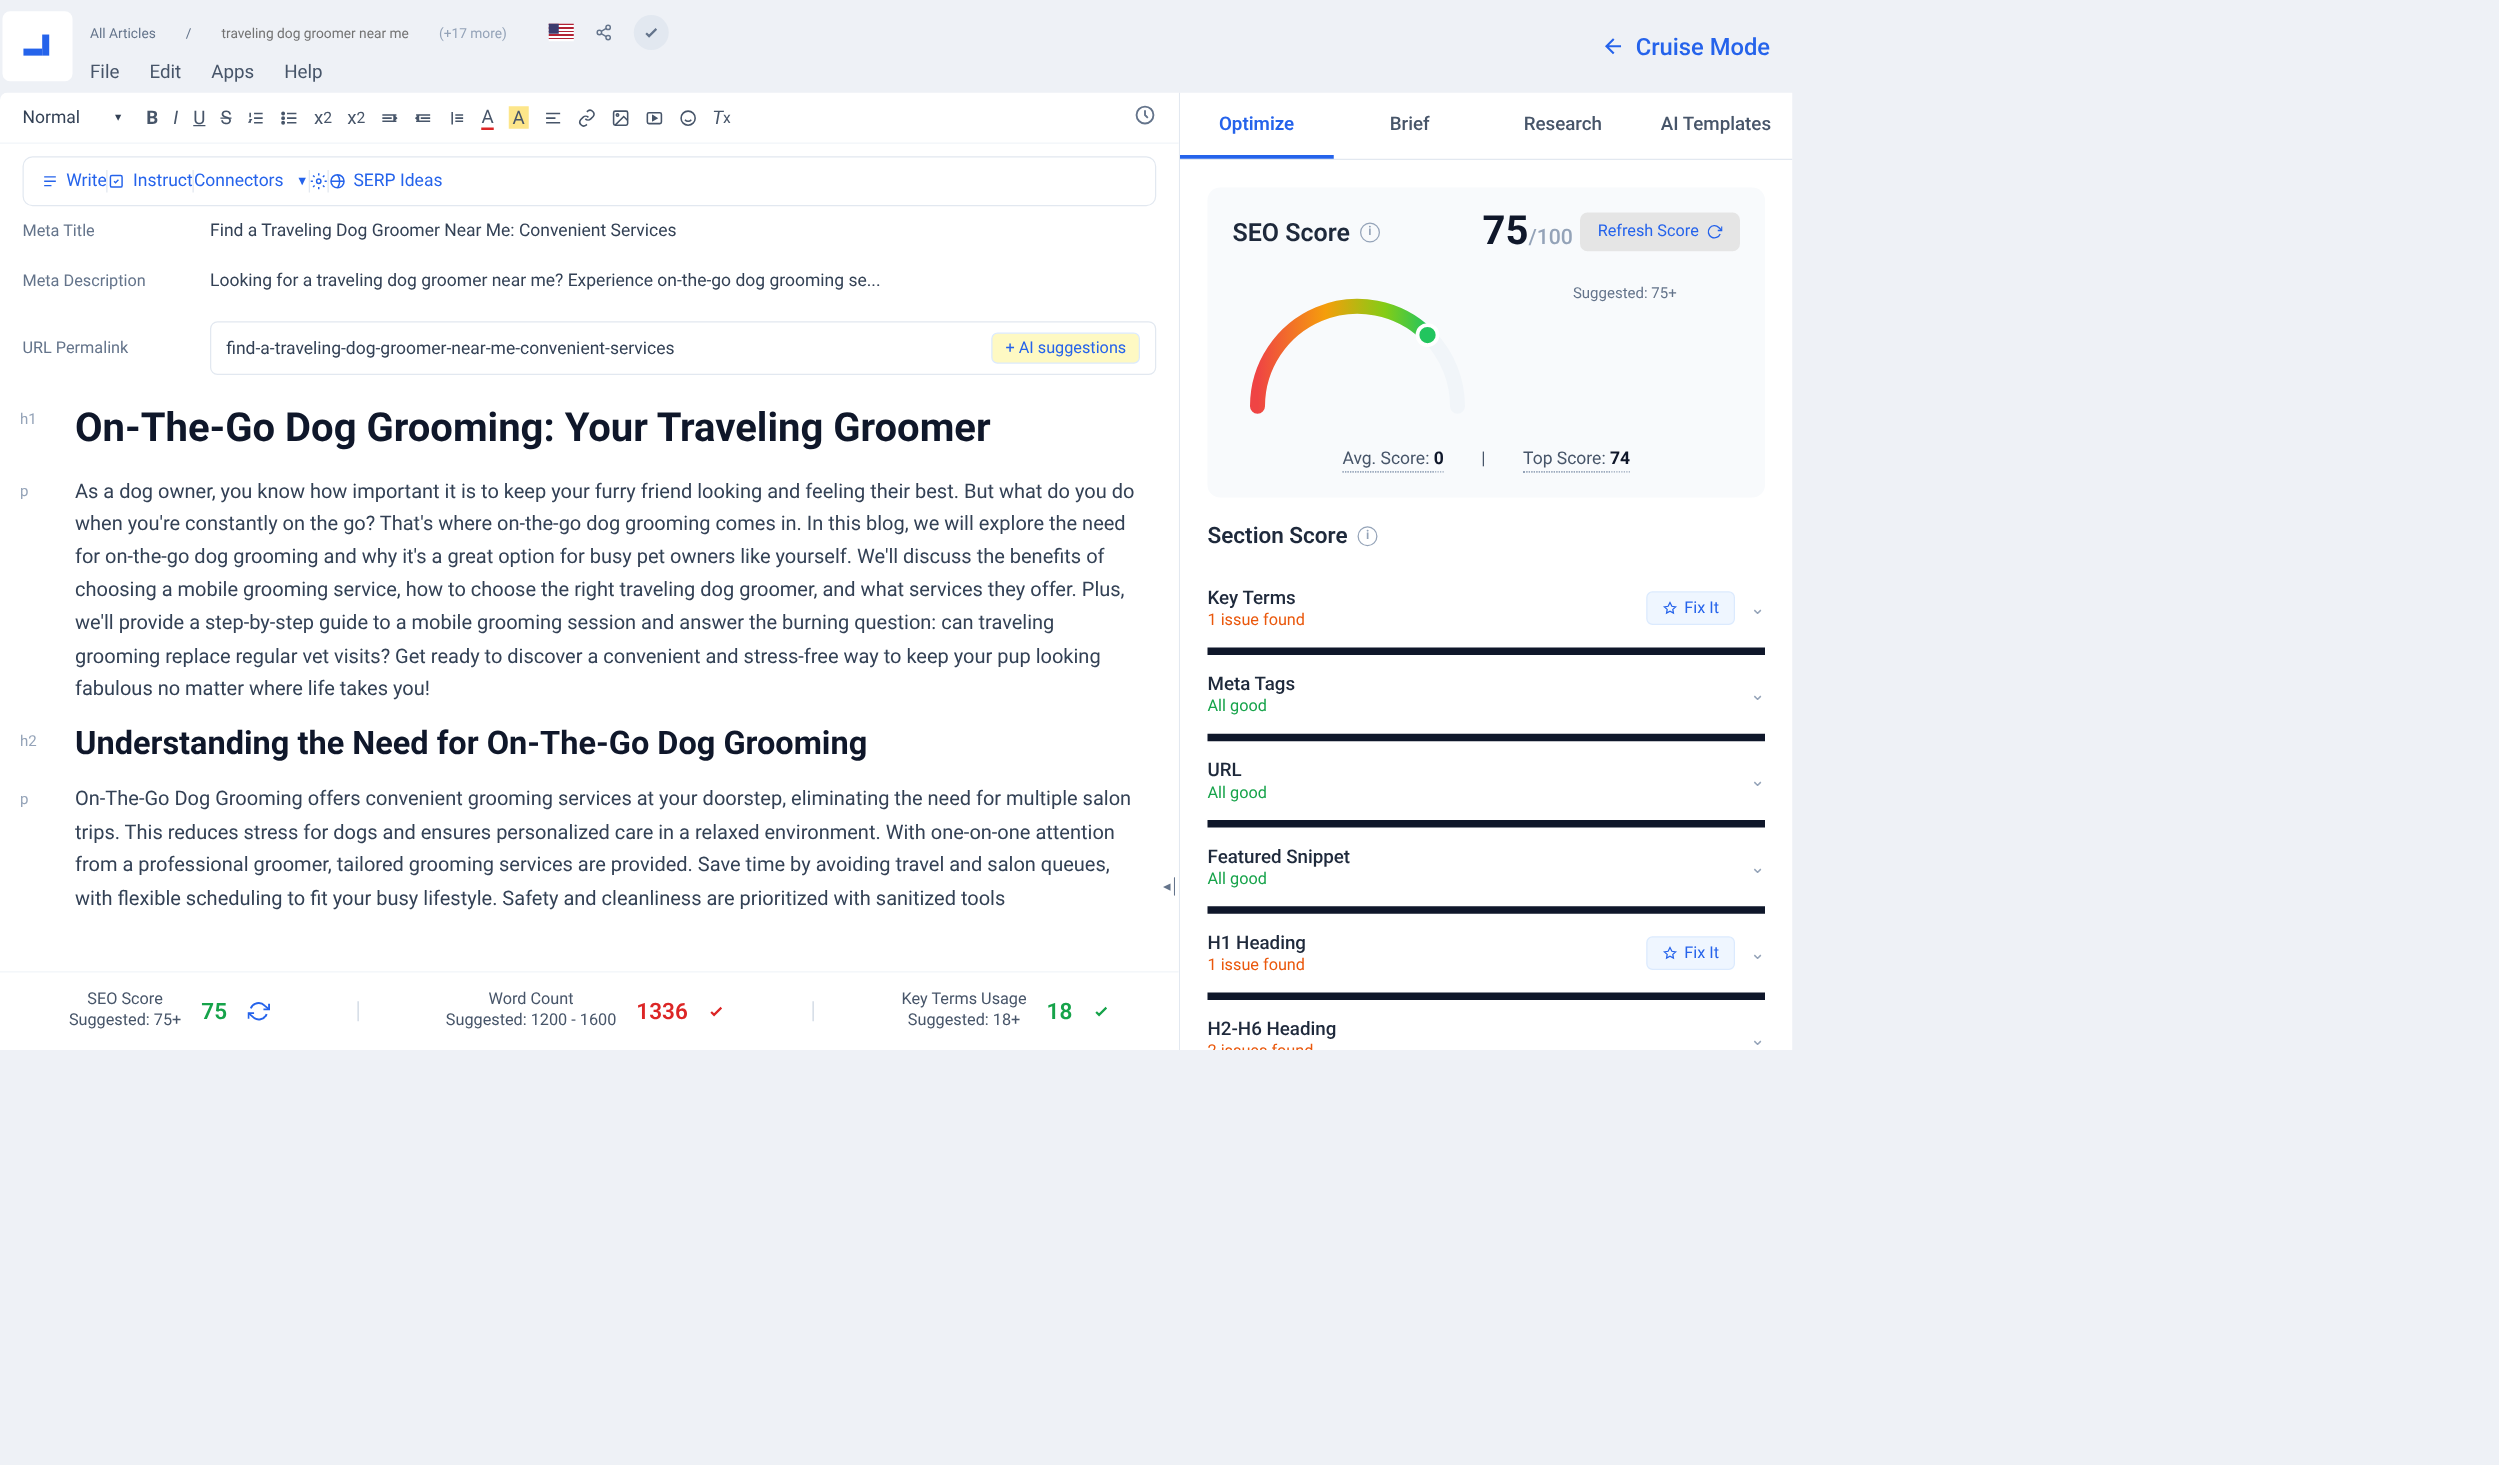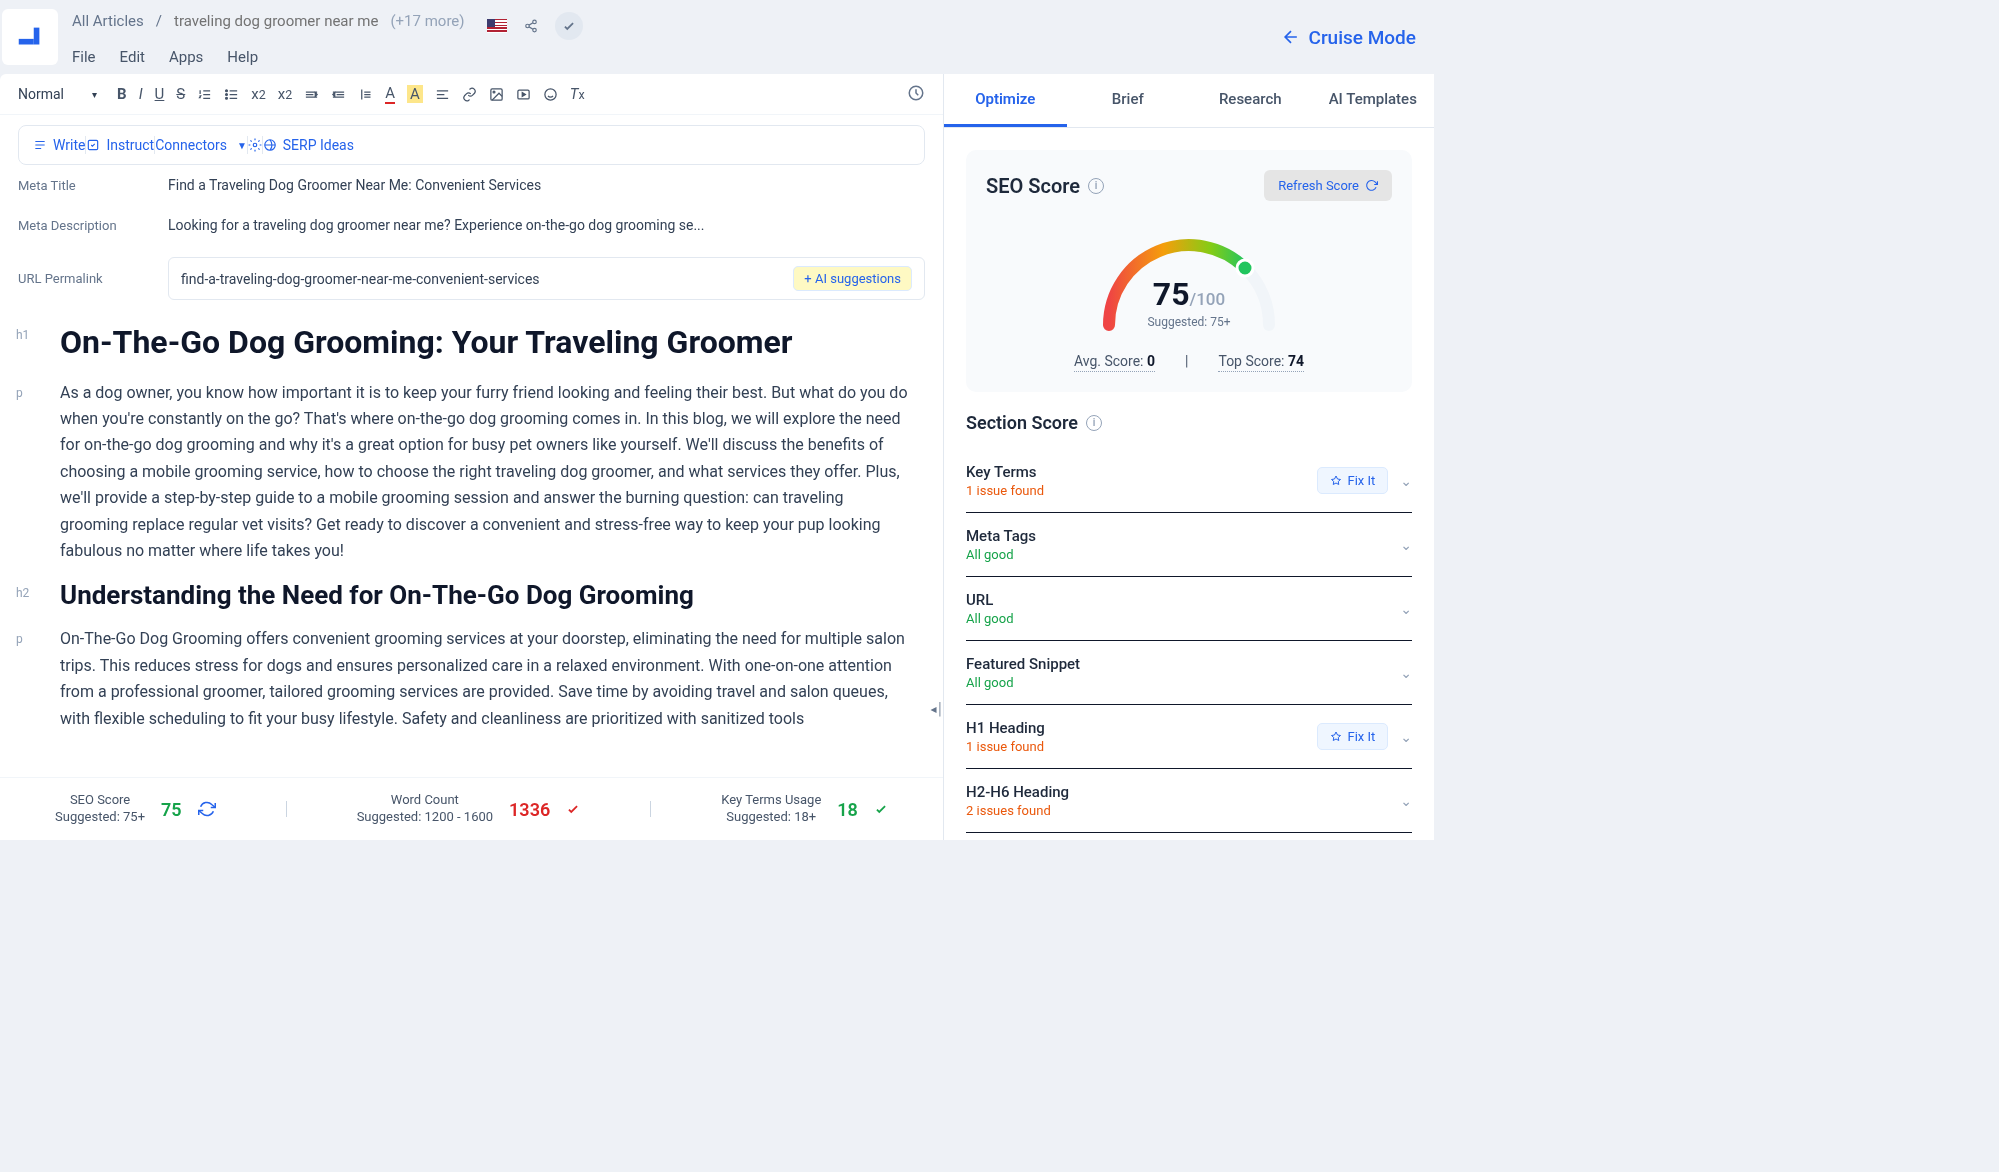--- a/index.html
+++ b/index.html
@@ -2,21 +2,21 @@
 <html><head>
 <meta charset="utf-8">
 <style>
 *{box-sizing:border-box;margin:0;padding:0;font-family:-apple-system,BlinkMacSystemFont,"Segoe UI",Roboto,sans-serif}
 body{background:#eef1f6;color:#1e293b;font-size:14px;overflow:hidden}
 .app{display:flex;flex-direction:column;height:840px;width:1434px}
 .topbar{display:flex;align-items:center;padding:8px 0;gap:14px}
 .logo{width:56px;height:56px;background:#fff;border-radius:6px;display:flex;align-items:center;justify-content:center;margin-left:2px}
 .logo svg{width:30px;height:30px}
 .topcenter{flex:1;display:flex;flex-direction:column;gap:8px;padding-top:4px}
-.breadcrumb{display:flex;align-items:flex-start;gap:12px;font-size:15px;color:#64748b}
+.breadcrumb{display:flex;align-items:center;gap:24px;font-size:11px;color:#64748b}
 .breadcrumb .title{color:#737373;font-weight:400}
 .breadcrumb .more{color:#94a3b8}
 .breadcrumb .icons{display:flex;gap:10px;margin-left:10px;align-items:center}
 .flag{width:20px;height:14px;background:linear-gradient(#b22234 10%, #fff 10% 20%, #b22234 20% 30%, #fff 30% 40%, #b22234 40% 50%, #fff 50% 60%, #b22234 60% 70%, #fff 70% 80%, #b22234 80% 90%, #fff 90%);position:relative}
 .flag::before{content:"";position:absolute;top:0;left:0;width:8px;height:8px;background:#3c3b6e}
 .iconbtn{width:28px;height:28px;border-radius:50%;display:flex;align-items:center;justify-content:center;color:#64748b;cursor:pointer}
 .iconbtn.checked{background:#e2e8f0}
 .menubar{display:flex;gap:24px;color:#475569;font-size:15px}
 .menubar span{cursor:pointer}
 .cruise{margin-left:auto;margin-right:18px;color:#2563eb;font-size:19px;font-weight:500;display:flex;align-items:center;gap:8px;cursor:pointer}
@@ -52,30 +52,30 @@
 .panel{width:490px;background:#fff;display:flex;flex-direction:column;overflow:hidden}
 .tabs{display:flex;border-bottom:1px solid #e2e8f0}
 .tab{flex:1;padding:16px 0;text-align:center;font-size:15px;color:#475569;cursor:pointer;font-weight:500}
 .tab.active{color:#2563eb;border-bottom:3px solid #2563eb;font-weight:600}
 .panelbody{flex:1;overflow-y:auto;padding:22px}
 .card{background:#f8fafc;border-radius:10px;padding:20px;margin-bottom:20px}
 .cardhead{display:flex;justify-content:space-between;align-items:center;margin-bottom:14px}
 .cardtitle{font-size:20px;font-weight:600;display:flex;align-items:center;gap:8px}
 .info{width:16px;height:16px;border:1.5px solid #94a3b8;border-radius:50%;display:flex;align-items:center;justify-content:center;font-size:10px;color:#94a3b8}
 .refresh{background:#e5e5e5;color:#2563eb;border:none;padding:8px 14px;border-radius:6px;font-size:13px;cursor:pointer;display:flex;align-items:center;gap:6px}
-.gauge{display:flex;flex-direction:column;align-items:center;padding:10px 0}
+.gauge{display:flex;flex-direction:row;padding:10px 0}
 .gauge svg{width:200px;height:110px}
 .score{font-size:32px;font-weight:700;color:#0f172a;margin-top:-60px}
 .score .max{font-size:17px;color:#94a3b8;font-weight:500}
 .sugg{font-size:12px;color:#64748b;margin-top:2px}
 .scorestats{display:flex;justify-content:center;gap:30px;margin-top:14px;font-size:14px;color:#475569}
 .scorestats span{border-bottom:1px dotted #94a3b8;padding-bottom:2px}
 .scorestats b{color:#0f172a}
 .sectitle{font-size:18px;font-weight:600;margin:8px 0 16px;display:flex;align-items:center;gap:8px}
-.secrow{border-bottom:1px solid #0f172a;padding:14px 0;display:flex;justify-content:space-between;align-items:center}
+.secrow{border-bottom:6px solid #0f172a;padding:14px 0;display:flex;justify-content:space-between;align-items:center}
 .secrow .left{display:flex;flex-direction:column;gap:2px}
 .secrow .name{font-size:15px;font-weight:500;color:#1e293b}
 .secrow .status{font-size:13px}
 .status.good{color:#16a34a}
 .status.warn{color:#ea580c}
 .secrow .right{display:flex;align-items:center;gap:12px}
 .fixit{background:#eff6ff;color:#2563eb;border:1px solid #dbeafe;padding:5px 12px;border-radius:5px;font-size:13px;cursor:pointer;display:flex;align-items:center;gap:5px}
 .chev{color:#94a3b8;cursor:pointer}
 .resize{position:absolute;right:-7px;top:390px;color:#64748b;cursor:col-resize;font-size:12px}
 .vline{width:1px;height:16px;background:#cbd5e1;display:inline-block}

